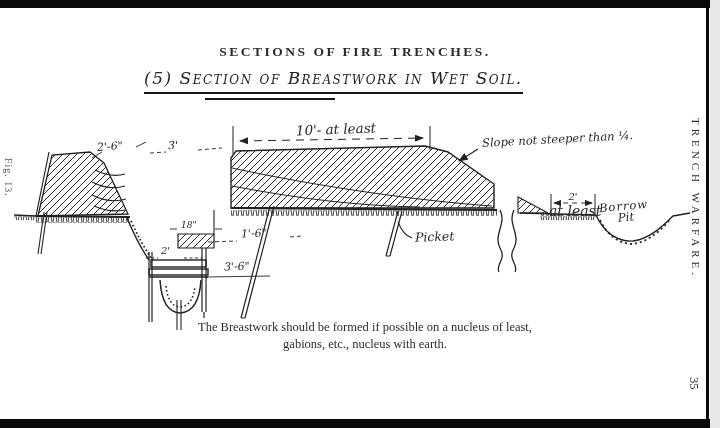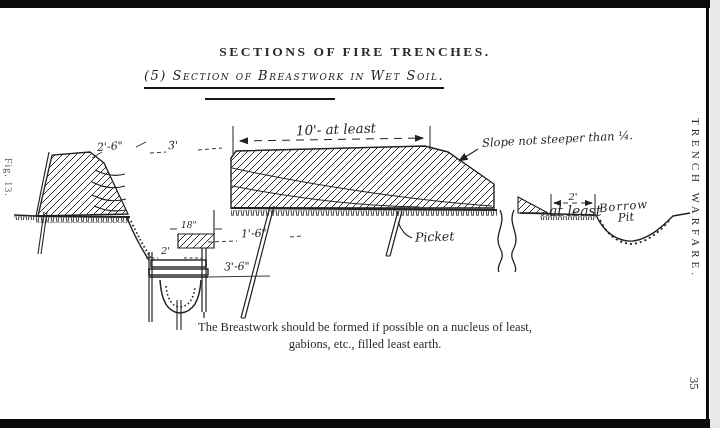--- a/index.html
+++ b/index.html
@@ -5,21 +5,21 @@
   html,body{margin:0;padding:0;background:#e8e8e8;}
   #page{position:relative;width:710px;height:428px;background:#ffffff;overflow:hidden;
         font-family:"Liberation Serif",serif;color:#1d1d1d;}
   .bar{position:absolute;background:#0a0a0a;}
   .print{font-family:"Liberation Serif",serif;color:#1f1f1f;}
   .label{position:absolute;font-family:"DejaVu Serif",serif;font-style:italic;
          color:#262626;white-space:nowrap;line-height:1;}
   #header{position:absolute;top:44px;left:0;width:710px;text-align:center;
           font-size:13.5px;letter-spacing:2.5px;font-weight:bold;color:#2a2a2a;}
   #subtitle{position:absolute;top:68px;left:144px;font-family:"DejaVu Serif",serif;
-            font-style:italic;font-variant:small-caps;font-size:13px;letter-spacing:1.5px;
+            font-style:italic;font-variant:small-caps;font-size:17px;letter-spacing:1.5px;
             color:#222;padding-bottom:4px;border-bottom:2px solid #161616;}
   #subtitle-underline2{position:absolute;top:98px;left:205px;width:130px;height:2px;background:#161616;}
   #caption{position:absolute;top:319px;left:10px;width:710px;text-align:center;
            font-size:12.5px;color:#2b2b2b;line-height:1.35;}
   .rot{position:absolute;transform:rotate(90deg);transform-origin:0 0;white-space:nowrap;}
   #margin-title{left:702px;top:118px;width:195px;font-size:11px;letter-spacing:4px;color:#2d2d2d;}
   #figure-label{left:14px;top:158px;width:70px;font-size:10px;color:#555;letter-spacing:1px;}
   #page-number{left:701px;top:377px;width:26px;font-size:12.5px;color:#2d2d2d;}
   svg{position:absolute;left:0;top:0;}
 </style>
@@ -124,19 +124,19 @@
   <div class="label" style="left:161px;top:246px;font-size:10px;">2'</div>
   <div class="label" style="left:224px;top:261px;font-size:11px;transform:rotate(-2deg);">3'-6"</div>
   <div class="label" style="left:415px;top:231px;font-size:12.5px;transform:rotate(-2deg);">Picket</div>
   <div class="label" style="left:558px;top:192px;width:30px;text-align:center;font-size:10px;">2'</div>
   <div class="label" style="left:549px;top:204px;width:50px;text-align:center;font-size:14px;">at least</div>
   <div class="label" style="left:599px;top:201px;font-size:11.5px;transform:rotate(-5deg);letter-spacing:1px;">Borrow</div>
   <div class="label" style="left:618px;top:212px;font-size:11.5px;transform:rotate(-5deg);">Pit</div>
 
   <div id="caption" class="print">
     <div>The Breastwork should be formed if possible on a nucleus of least,</div>
-    <div>gabions, etc., filled least earth.</div>
+    <div>gabions, etc., nucleus with earth.</div>
   </div>
 
   <div id="margin-title" class="rot print">TRENCH WARFARE.</div>
   <div id="figure-label" class="rot print">Fig. 13.</div>
   <div id="page-number" class="rot print">35</div>
 </div>
 
 </body></html>

